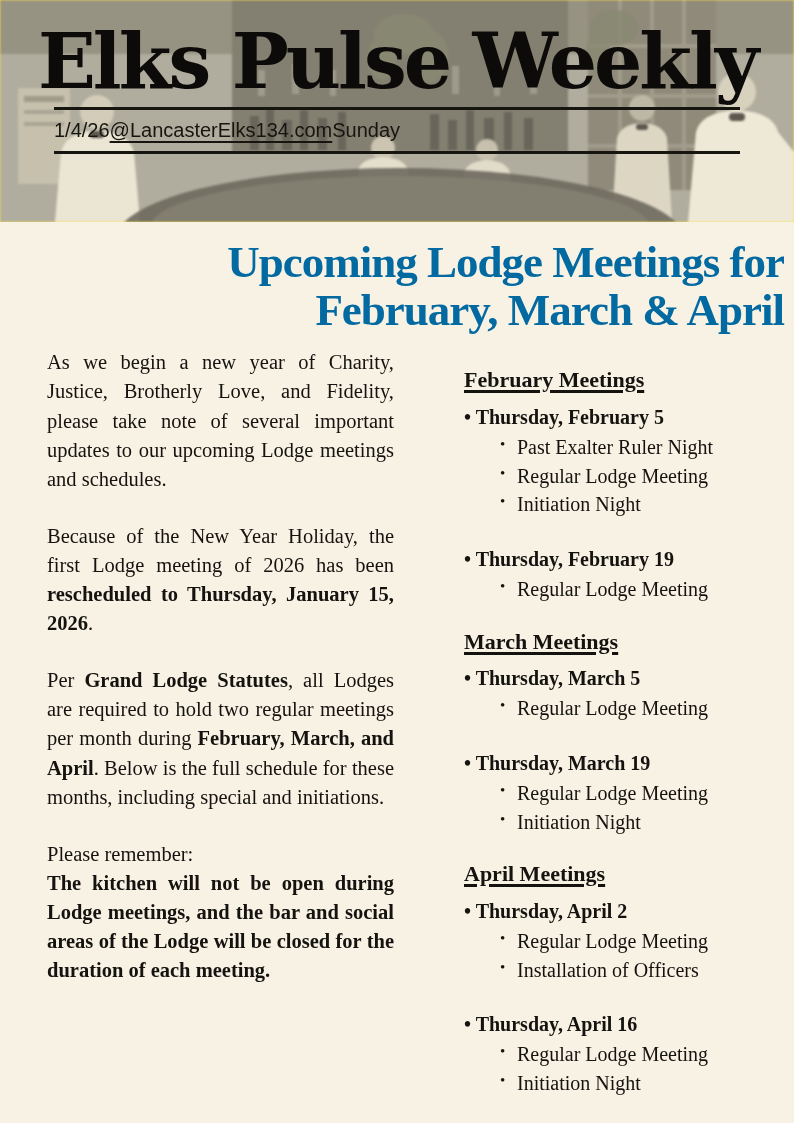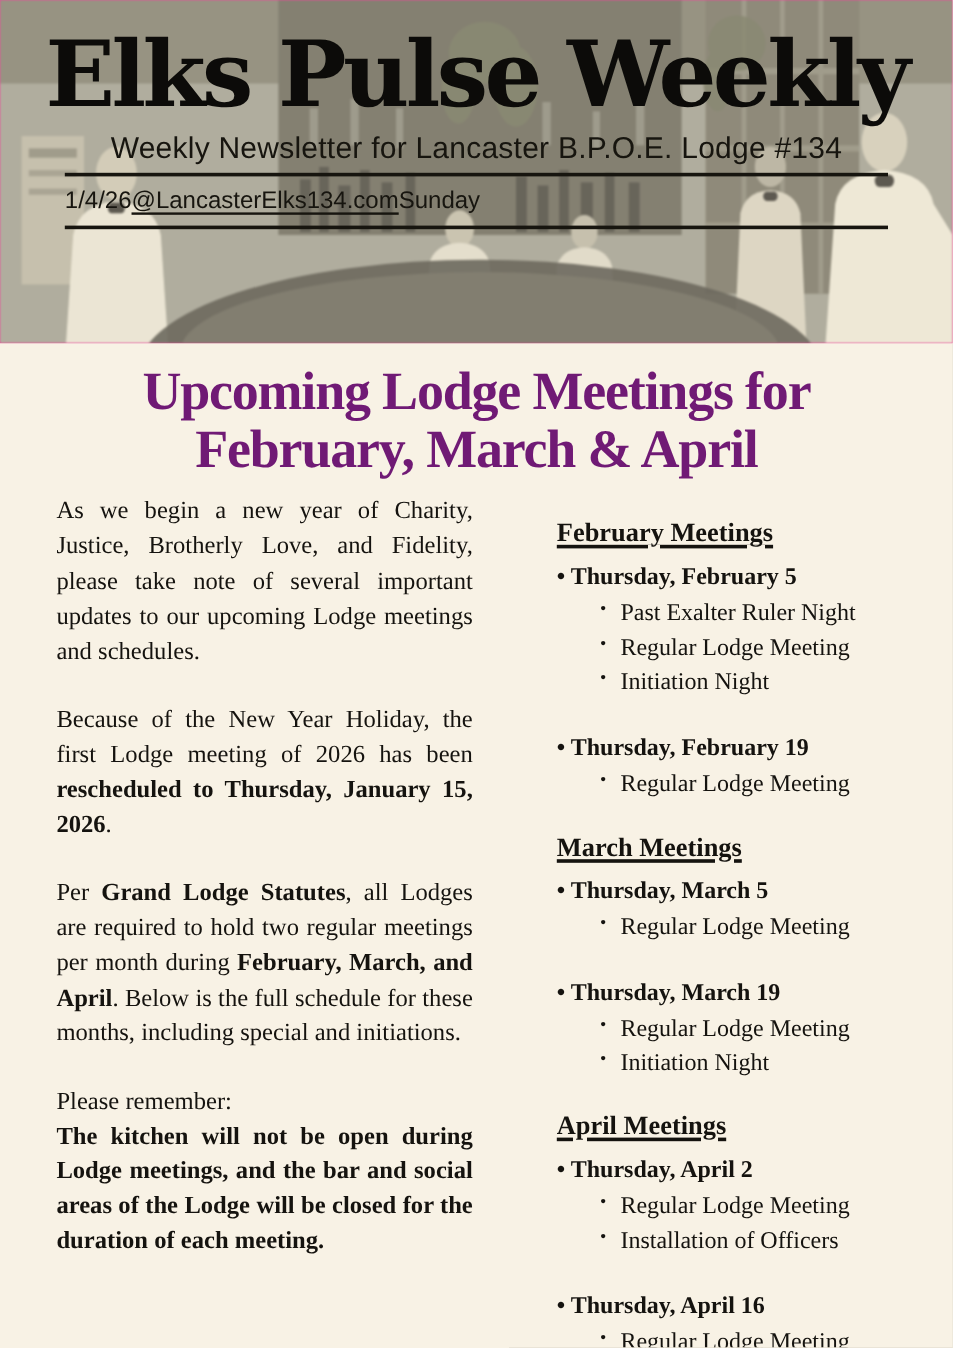--- a/index.html
+++ b/index.html
@@ -1,37 +1,37 @@
 <!DOCTYPE html>
 <html><head>
 <meta charset="utf-8">
 <style>
   html,body{margin:0;padding:0;}
   body{width:794px;height:1123px;background:#d8d2c6;font-family:"Liberation Serif",serif;color:#15130f;}
   .page{position:relative;width:794px;height:1123px;background:#f8f2e5;overflow:hidden;}
 
   
-  .header{position:relative;height:286px;background:#ec4899;overflow:hidden;}
+  .header{position:relative;height:222px;background:#fde047;overflow:hidden;}
   .photo{position:absolute;left:0;top:0;width:100%;height:100%;filter:blur(1.1px);}
   .header-content{position:relative;z-index:2;}
   .masthead{margin:0;padding-top:22px;text-align:center;
     font-family:"DejaVu Serif",serif;font-weight:700;font-size:76px;line-height:1.05;
     letter-spacing:-3px;color:#0c0b09;}
   .subtitle{text-align:center;font-family:"Liberation Sans",sans-serif;
     font-size:25px;letter-spacing:.2px;margin-top:8px;color:#17150f;}
   .rule{width:686px;margin:0 auto;border:0;border-top:3px solid #17150f;}
   .rule1{margin-top:5px;}
   .meta{width:686px;margin:9px auto 0;display:flex;justify-content:flex-start;align-items:baseline;
     font-family:"Liberation Sans",sans-serif;font-size:20px;color:#17150f;}
   .handle{text-decoration:underline;text-decoration-thickness:2px;text-underline-offset:4px;cursor:pointer;}
   .rule2{margin-top:9px;}
 
   
-  .article-title{margin:16px 10px 6px;text-align:center;font-weight:700;
-    font-size:45px;line-height:1.07;letter-spacing:-1px;color:#701a75;}
+  .article-title{margin:16px 10px 6px;text-align:right;font-weight:700;
+    font-size:45px;line-height:1.07;letter-spacing:-1px;color:#0369a1;}
   .columns{display:flex;padding:8px 38px 0 47px;gap:70px;}
   .col-left{width:347px;flex:0 0 347px;font-size:20.5px;line-height:1.42;text-align:justify;}
   .col-left p{margin:0 0 28px 0;}
   .col-left p.note{white-space:pre-line;margin-bottom:0;}
   .col-left b{font-weight:700;}
 
   .col-right{flex:1;font-size:20px;line-height:1.44;}
   .month{margin-bottom:22px;}
   .month-title{margin:16px 0 7px 0;font-size:22px;font-weight:700;
     text-decoration:underline;text-decoration-thickness:2.5px;text-underline-offset:3px;}
@@ -123,21 +123,20 @@
       </g>
 
       <ellipse cx="400" cy="240" rx="285" ry="72" fill="#514e44" opacity="0.9"></ellipse>
       <ellipse cx="400" cy="228" rx="250" ry="52" fill="#6b675a"></ellipse>
 
       <rect width="794" height="222" fill="#efe9da" opacity="0.18"></rect>
     </svg>
 
     <div class="header-content">
       <h1 class="masthead">Elks Pulse Weekly</h1>
-      <div class="subtitle">Weekly Newsletter for Lancaster B.P.O.E. Lodge #134</div>
       <hr class="rule rule1">
       <div class="meta">
         <span>1/4/26</span>
         <span class="handle">@LancasterElks134.com</span>
         <span>Sunday</span>
       </div>
       <hr class="rule rule2">
     </div>
   </header>
 

